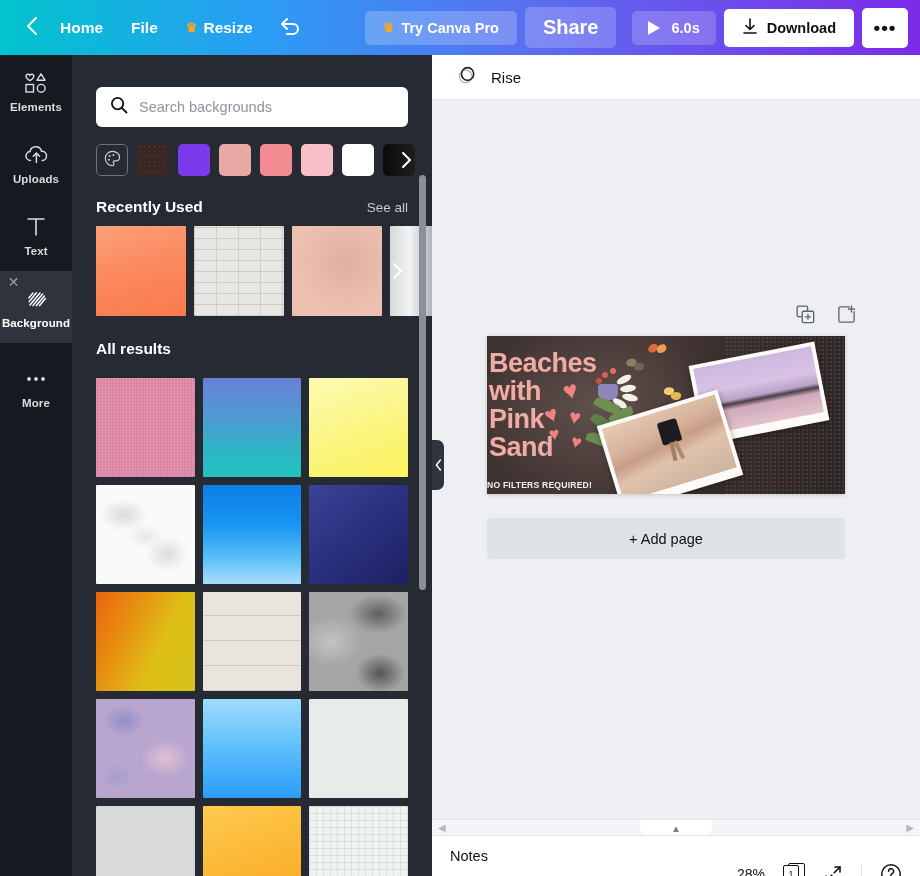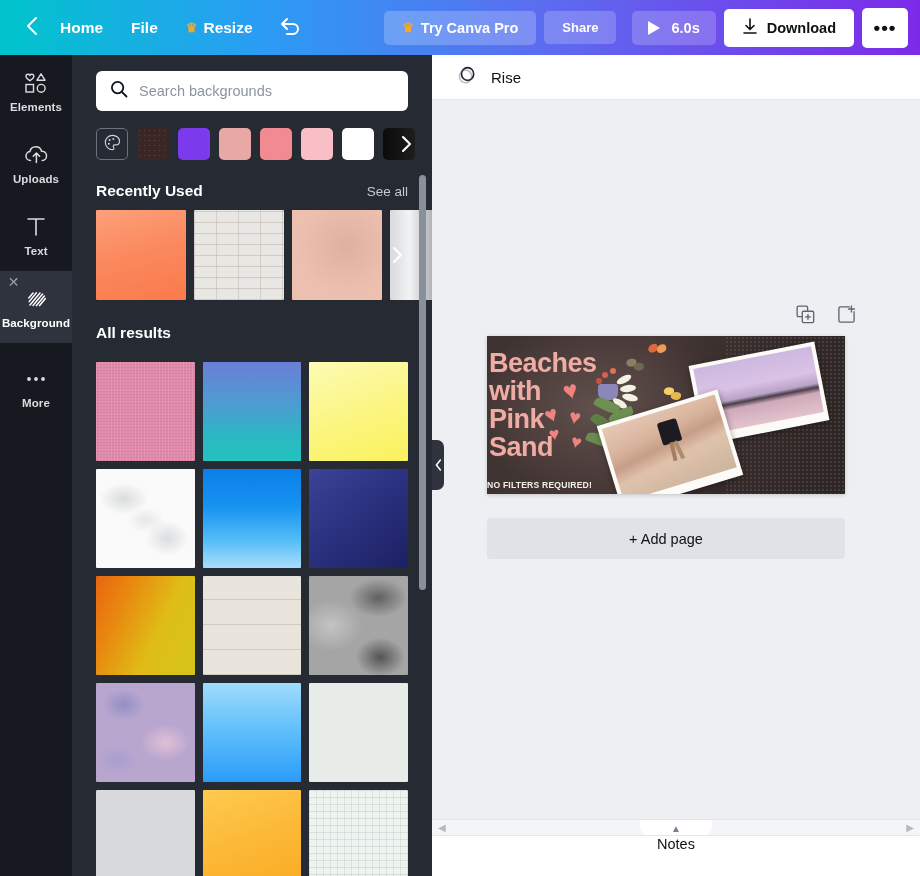--- a/index.html
+++ b/index.html
@@ -31,21 +31,21 @@
   .tb-undo { color:#fff; padding: 6px 12px; cursor:pointer; display:flex; align-items:center; }
   .tb-right {
     margin-left: auto; display: flex; align-items: center; gap: 8px; padding-right: 12px;
   }
   .btn-pro {
     background: rgba(255,255,255,0.22); color: #fff; font-weight: bold; font-size: 14.5px;
     padding: 9px 18px; border-radius: 5px; cursor: pointer; display:flex; align-items:center; gap:7px;
     white-space: nowrap;
   }
   .btn-share {
-    background: rgba(255,255,255,0.20); color:#fff; font-weight:bold; font-size:13px;
+    background: rgba(255,255,255,0.20); color:#fff; font-weight:bold; font-size:20px;
     padding: 9px 18px; border-radius:5px; cursor:pointer; white-space:nowrap;
   }
   .btn-play {
     background: rgba(255,255,255,0.20); color:#fff; font-weight:bold; font-size:14.5px;
     padding: 9px 16px; border-radius:5px; cursor:pointer; display:flex; align-items:center; gap:11px;
     white-space:nowrap;
     margin-left:8px;
   }
   .tri-play {
     width:0; height:0; border-left: 12px solid #fff;
@@ -82,21 +82,21 @@
   .rail-gap { height: 8px; }
 
   
   .panel {
     position: absolute; top: 55px; left: 72px; width: 360px; height: 821px;
     background: #252a33; z-index: 15; overflow: hidden;
   }
   .search-wrap { padding: 16px 24px 0 24px; }
   .searchbox {
     background:#fff; border-radius: 6px; height: 40px; display:flex; align-items:center;
-    padding: 0 14px; gap: 11px;
+    padding: 0 14px; gap: 11px; margin-top: 16px;
   }
   .searchbox input {
     border: none; outline: none; font-size: 14.5px; color: #0d1216; flex: 1;
     font-family: "Liberation Sans", sans-serif; background: transparent;
   }
   .searchbox input::placeholder { color: #8d949e; }
 
   .swatch-row {
     margin: 17px 0 0 0; padding-left: 24px; display: flex; align-items: center; gap: 9px;
     position: relative; height: 32px;
@@ -265,21 +265,21 @@
   .hs-arrow { color:#b5bac1; font-size: 10px; padding: 0 6px; cursor:pointer; }
   .hs-notch {
     position:absolute; left: 50%; transform: translateX(-50%); top: 0;
     width: 72px; height: 16px; background:#fff; border-radius: 0 0 9px 9px;
     color:#7a7f88; font-size: 10px; display:flex; align-items:center; justify-content:center;
     cursor:pointer;
   }
   .botbar {
     position:absolute; left: 432px; bottom: 0; width: 488px; height: 41px;
     background:#fff; border-top: 1px solid #e6e8eb; z-index: 12;
-    display:flex; align-items:center; padding: 0 18px; flex-direction: column;
+    display:flex; align-items:center; padding: 0 18px;
   }
   .notes { font-size: 14.5px; color:#0d1216; cursor:pointer; }
   .bot-right { margin-left:auto; display:flex; align-items:center; gap: 18px; margin-top: 36px; }
   .zoom-val { font-size: 14px; color:#0d1216; cursor:pointer; }
   .pagecount {
     position:relative; width: 22px; height: 22px; cursor:pointer;
   }
   .pc-back {
     position:absolute; right:0; top:0; width: 17px; height: 19px;
     border: 1.6px solid #0d1216; border-radius: 2px; background:#fff;

